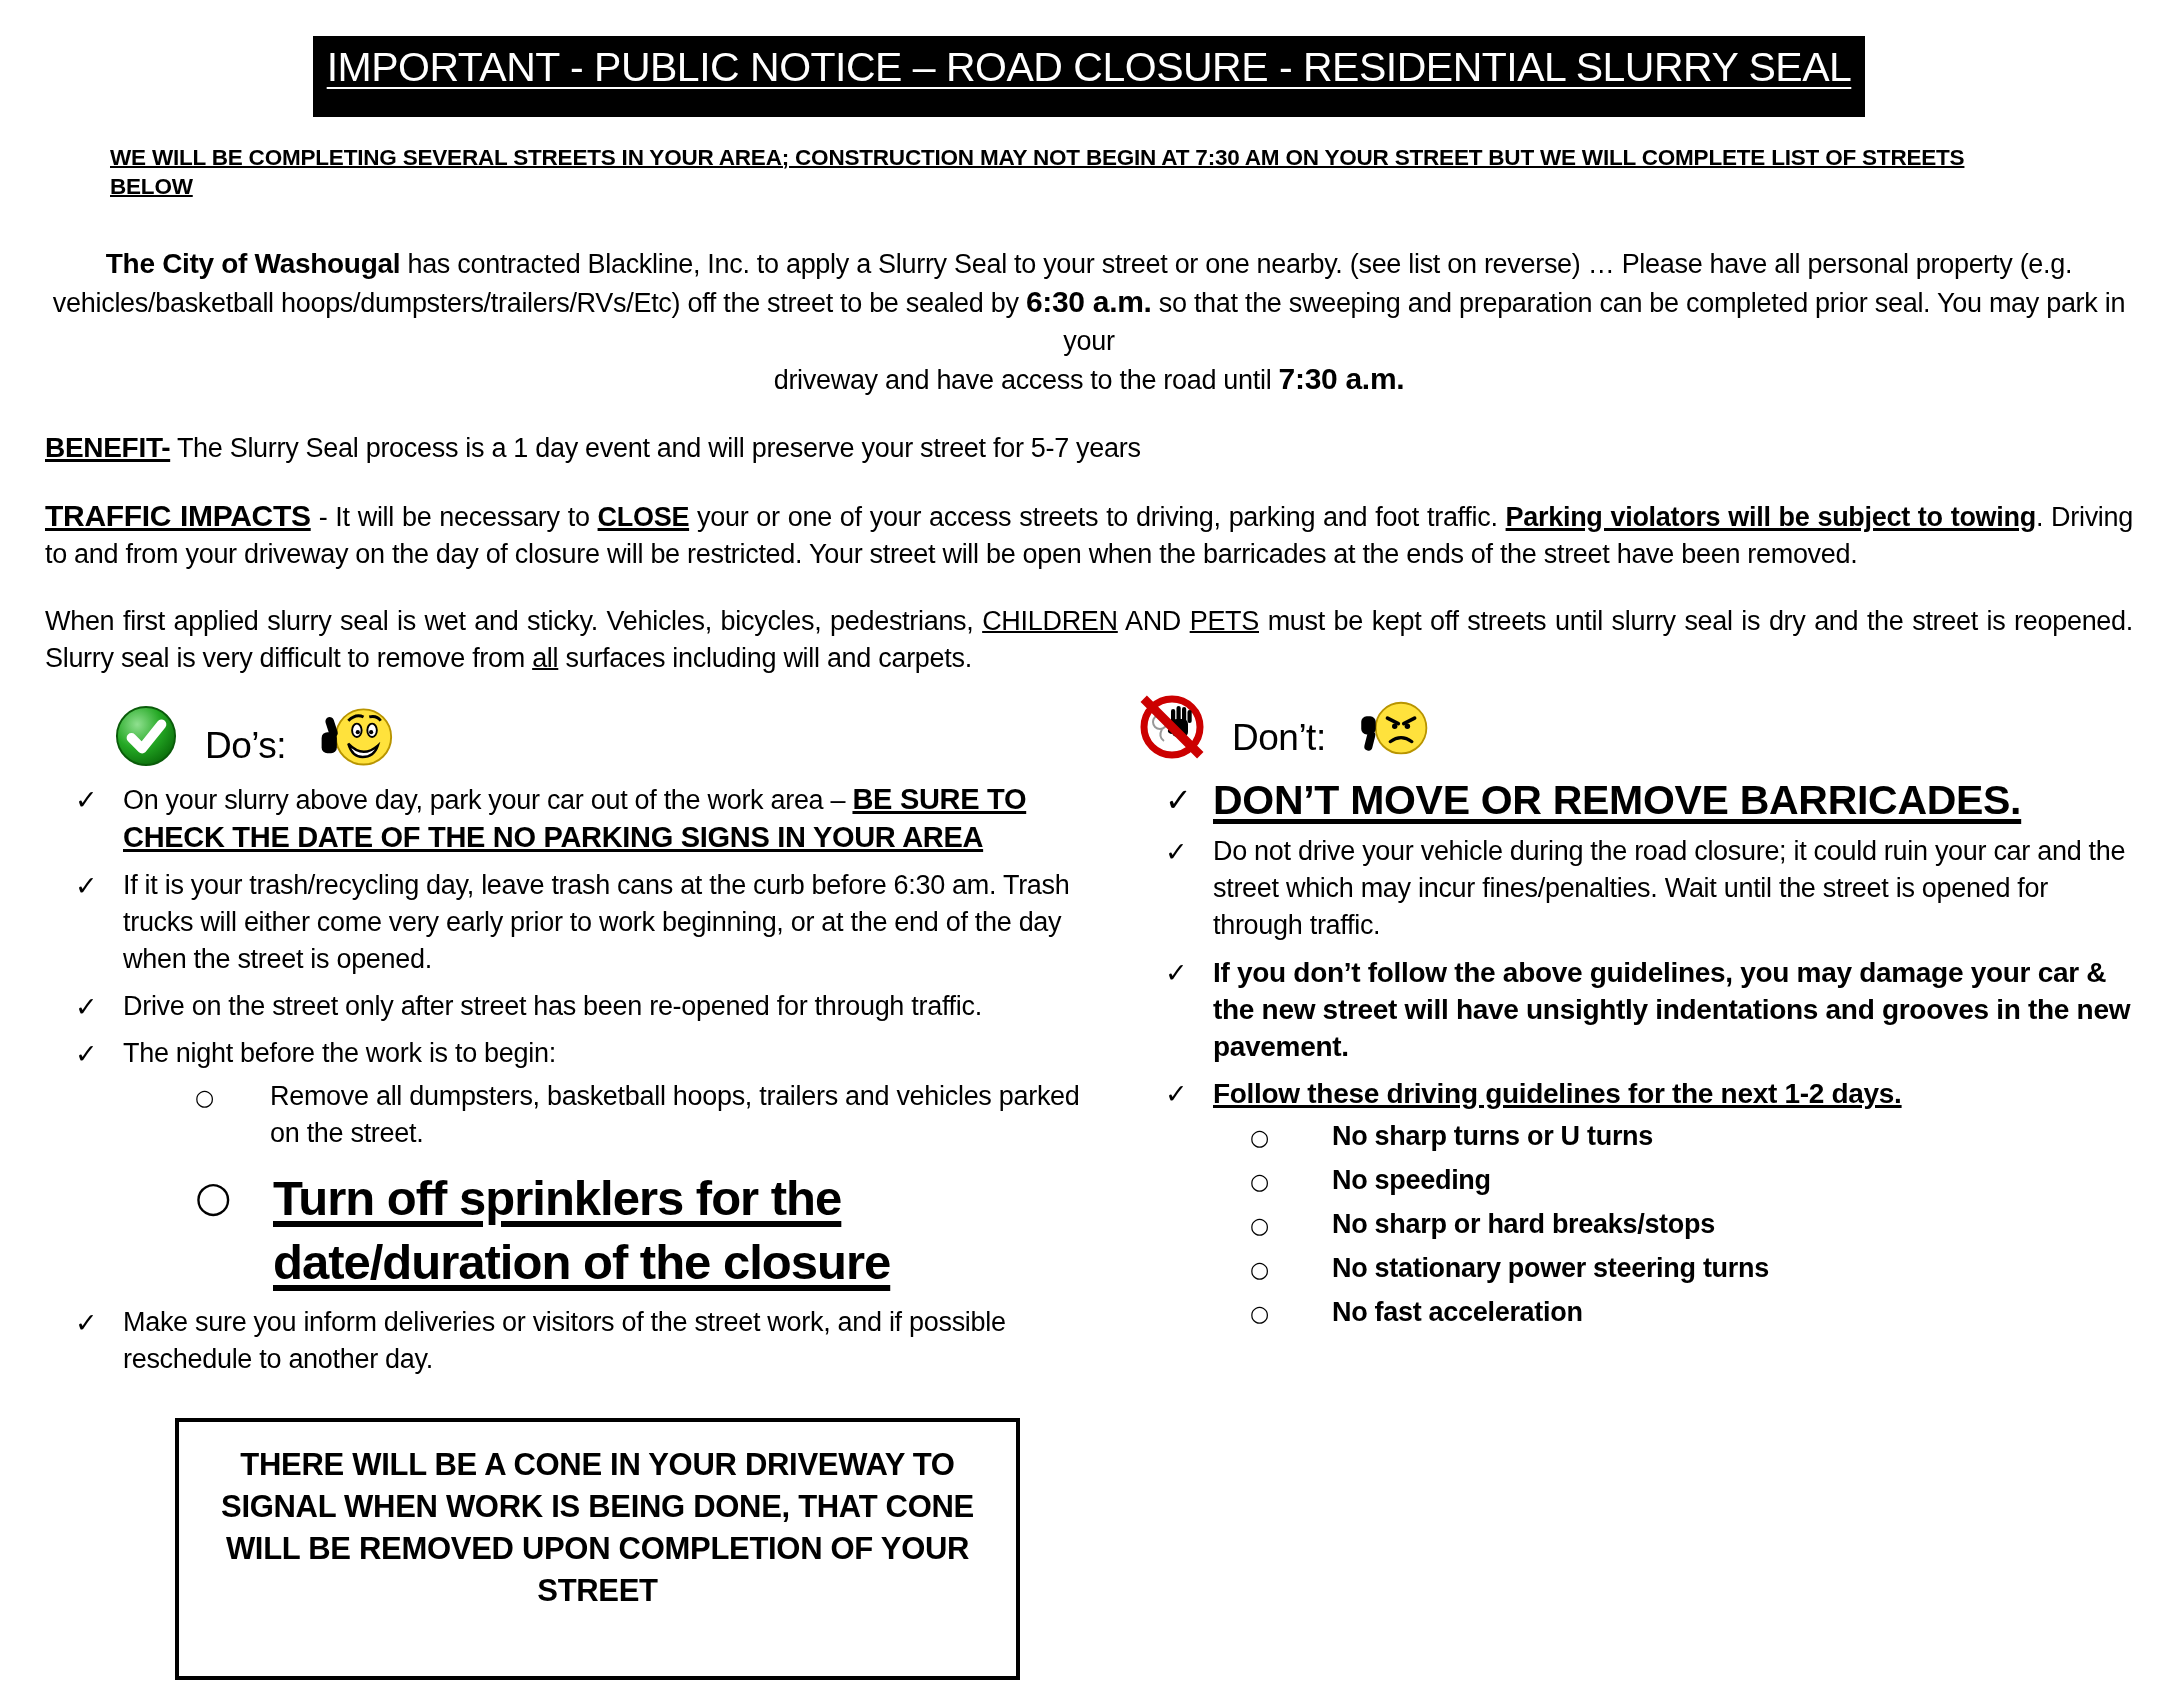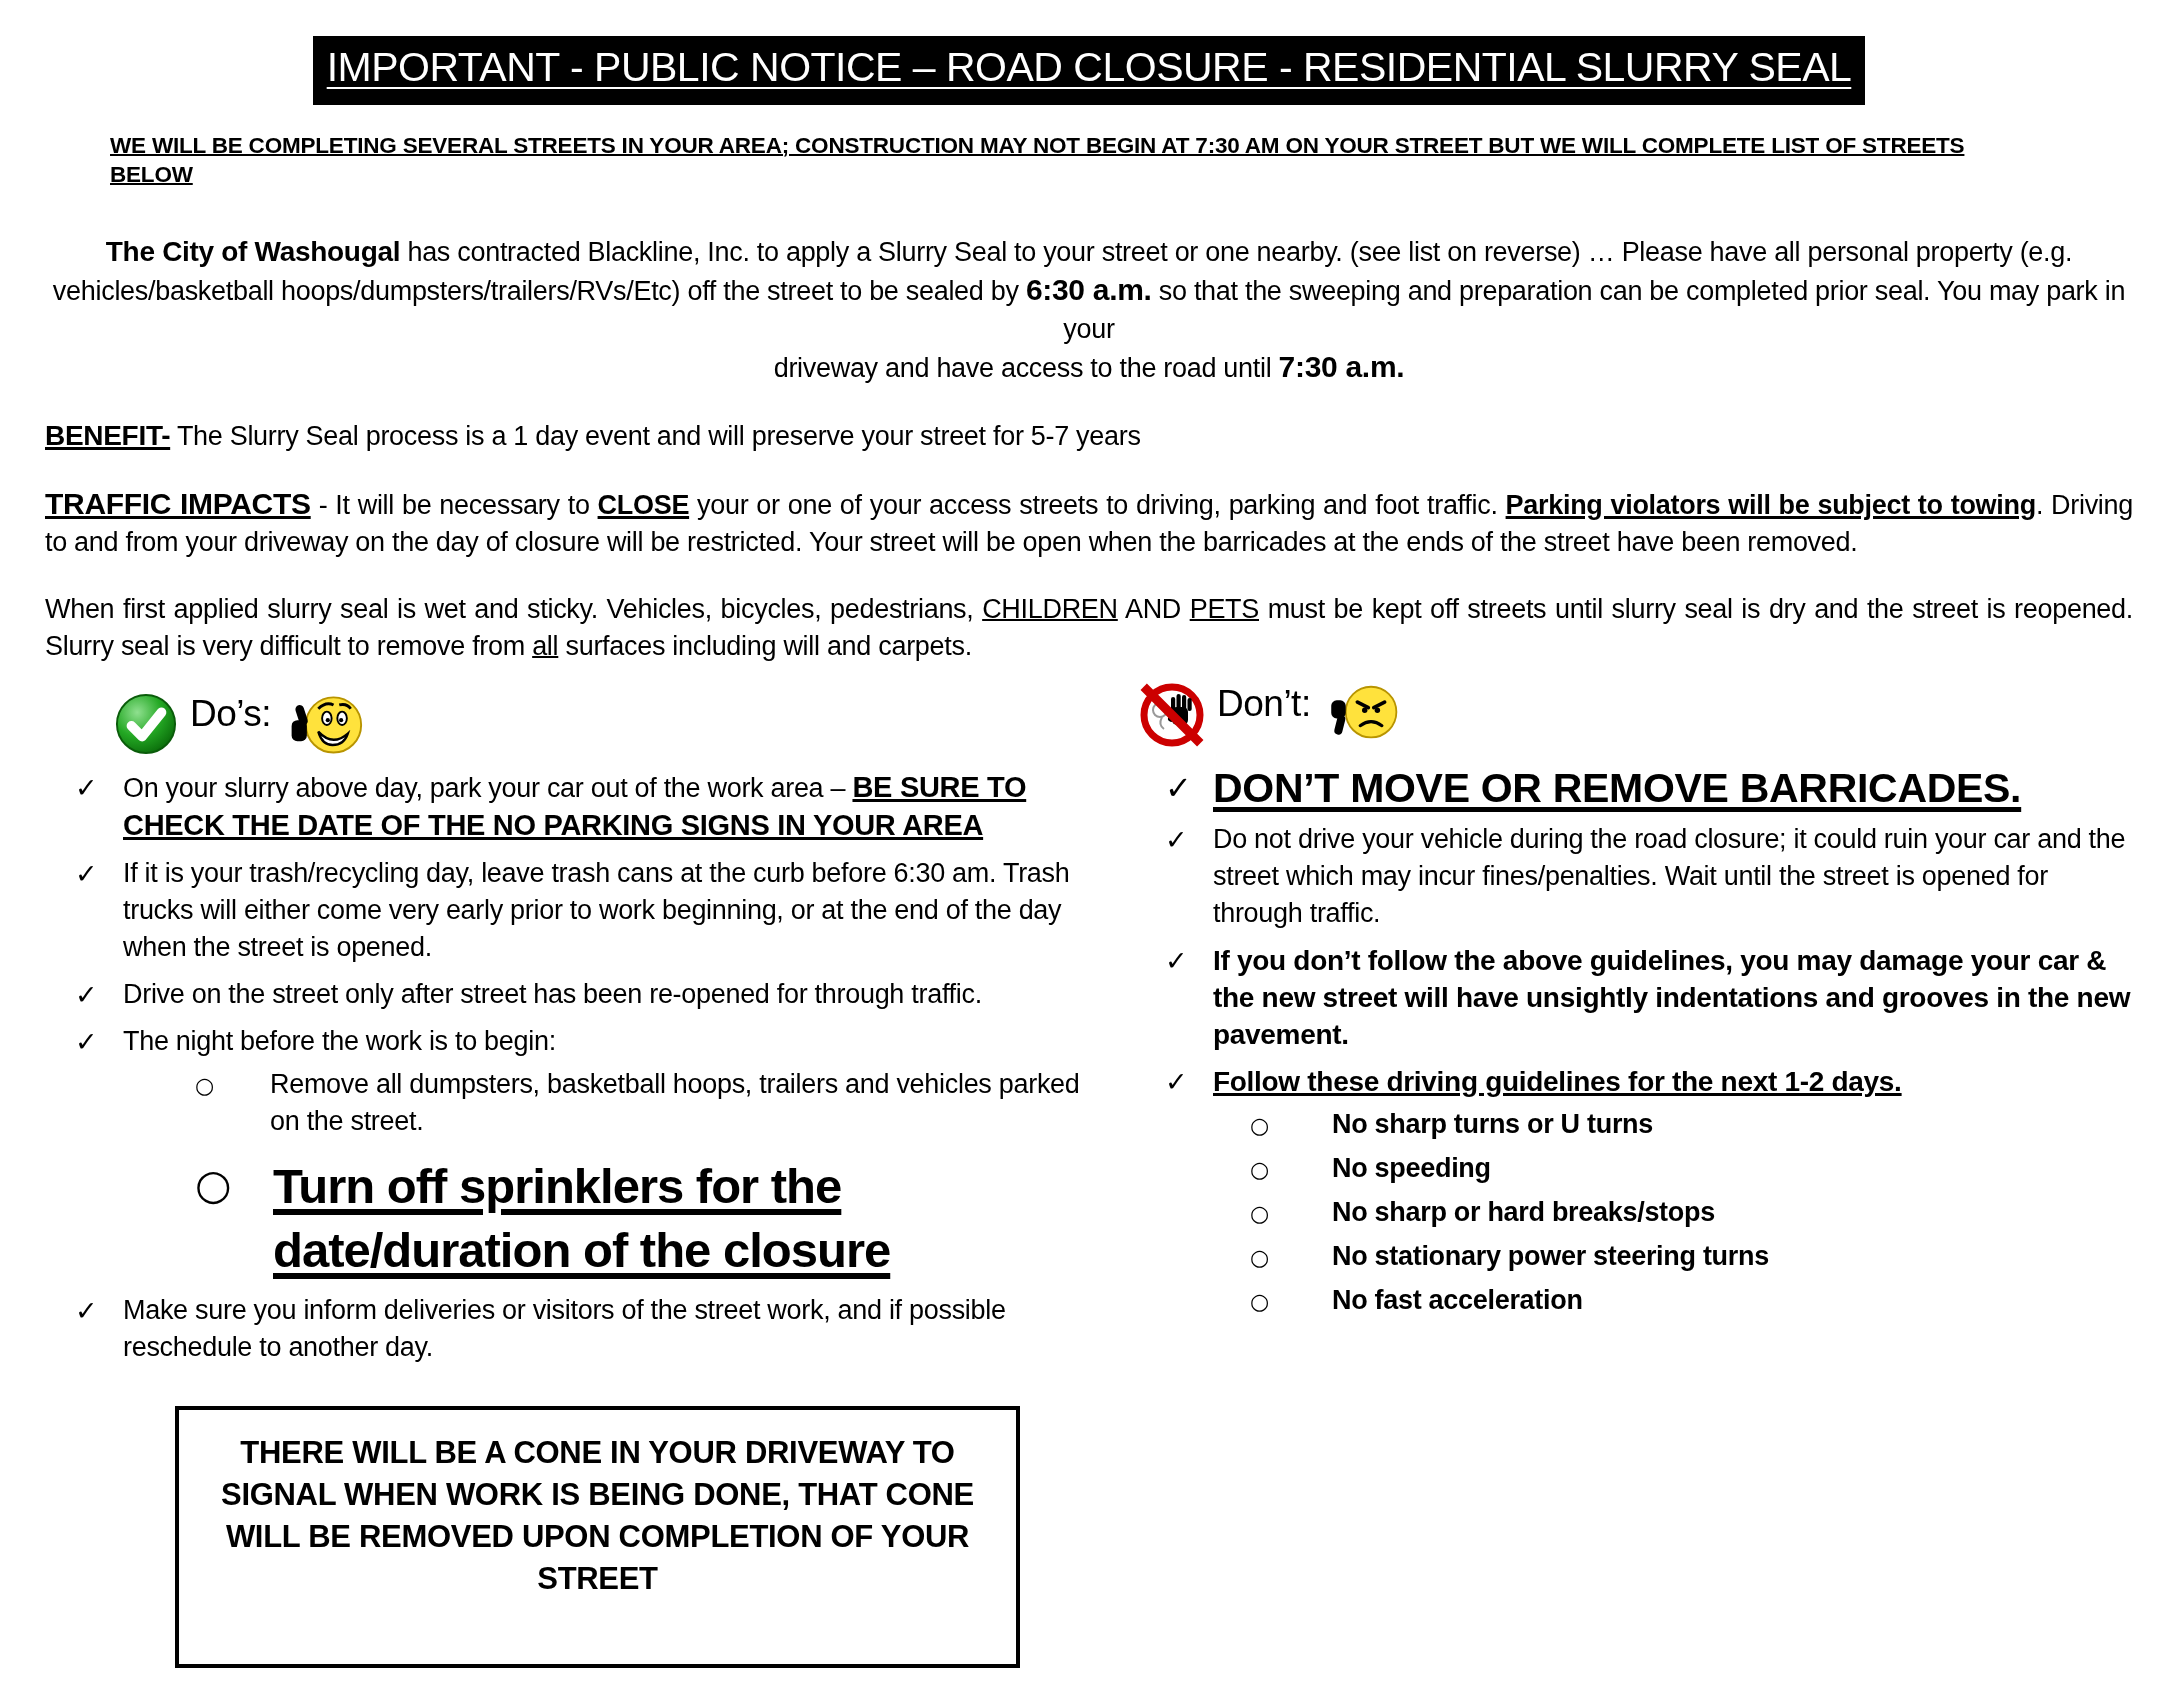--- a/index.html
+++ b/index.html
@@ -3,21 +3,21 @@
 <meta charset="utf-8">
 <style>
   * { margin:0; padding:0; box-sizing:border-box; }
   html,body { background:#ffffff; }
   body { font-family:"Liberation Sans", sans-serif; color:#000; }
   .page { width:2178px; min-height:1692px; background:#fff; padding:36px 45px 30px 45px; overflow:hidden; }
 
   
   .banner-row { text-align:center; }
   .banner { display:inline-block; background:#000; color:#fff; font-size:41px; letter-spacing:-0.5px;
-            padding:8px 14px 14px 14px; }
+            padding:8px 14px 26px 14px; }
   .banner span { text-decoration:underline; text-underline-offset:6px; text-decoration-thickness:2px; }
 
   
   .brand { position:relative; display:inline-flex; align-items:flex-end; gap:20px; margin:6px 0 0 8px; padding-bottom:12px; }
   .brand::after { content:""; position:absolute; left:0; right:0; bottom:8px; height:6px; background:#000; }
   .logo-svg { position:relative; z-index:2; display:block; }
   .brand h1 { font-size:47px; font-weight:bold; line-height:1; padding-bottom:6px; letter-spacing:-1px; }
 
   
   .notice { margin:26px 0 0 65px; font-size:22.5px; font-weight:bold; line-height:29px; letter-spacing:-0.2px; }
@@ -32,21 +32,21 @@
   .lbl-benefit { font-weight:bold; font-size:28px; text-decoration:underline; text-decoration-thickness:3px; }
   .lbl-traffic { font-weight:bold; font-size:30px; text-decoration:underline; text-decoration-thickness:3px; }
   .u { text-decoration:underline; text-decoration-thickness:2px; }
   .bu { font-weight:bold; text-decoration:underline; text-decoration-thickness:2.5px; }
 
   
   .columns { display:flex; margin-top:18px; }
   .col-left  { width:1035px; flex:none; }
   .col-right { flex:1; padding-left:55px; }
 
-  .sec-header { display:flex; align-items:flex-start; gap:13px; }
+  .sec-header { display:flex; align-items:flex-end; gap:28px; }
   .sec-header .title { font-size:37px; letter-spacing:-0.5px; }
   .hdr-left { margin:10px 0 14px 70px; }
   .hdr-right { margin:0 0 18px 5px; }
 
   .chk-item { display:flex; margin:10px 0 0 30px; }
   .chk-item .mark { flex:none; width:48px; font-size:27px; line-height:37px; font-family:"DejaVu Sans", sans-serif; }
   .chk-item .txt  { font-size:27px; line-height:37px; letter-spacing:-0.3px; }
 
   .sub-item { display:flex; margin:6px 0 0 150px; }
   .sub-item .mark { flex:none; width:75px; font-size:22px; line-height:36px; padding-top:2px; font-family:"DejaVu Sans", sans-serif; }

